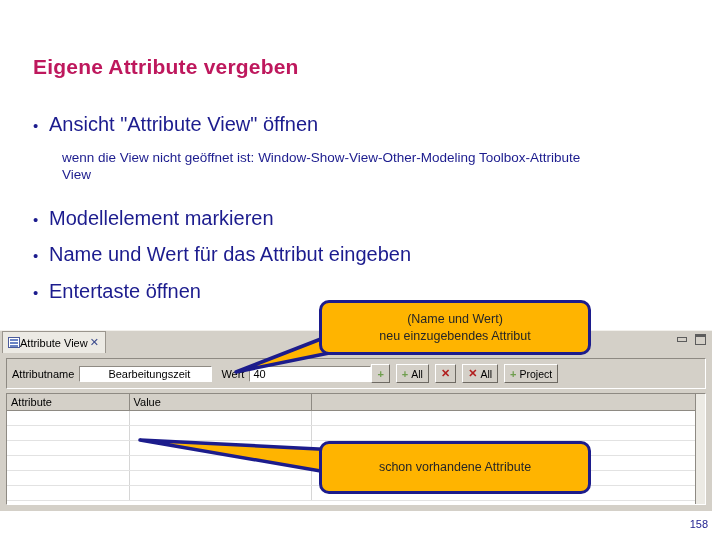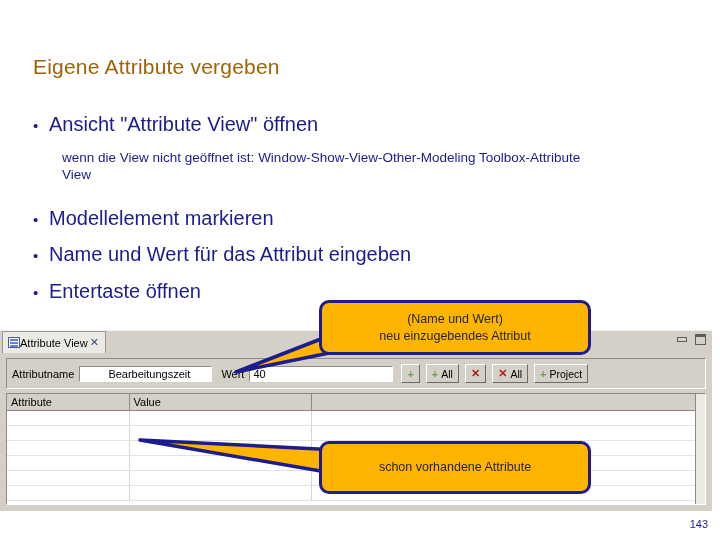--- a/index.html
+++ b/index.html
@@ -15,22 +15,22 @@
     font-family: "Liberation Sans", sans-serif;
     color: #1a1a8c;
   }
 
   
   .slide-title {
     position: absolute;
     left: 33px;
     top: 55px;
     font-size: 21px;
-    font-weight: normal;
-    color: #a16207;
+    font-weight: bold;
+    color: #be185d;
     letter-spacing: 0.2px;
     white-space: nowrap;
   }
 
   .bullet {
     position: absolute;
     display: flex;
     align-items: baseline;
     color: #1c1c8e;
     white-space: nowrap;
@@ -187,21 +187,21 @@
     border-bottom-color: #ffffff;
     font-size: 11px;
     color: #000000;
     padding: 0 3px;
     display: flex;
     align-items: center;
     box-sizing: border-box;
     font-family: "Liberation Sans", sans-serif;
   }
   .ftext.name { width: 133px; margin-right: 9px; padding-left: 28px; }
-  .ftext.value { width: 144px; margin-right: 8px; }
+  .ftext.value { width: 122px; }
 
   .btn {
     height: 19px;
     min-width: 17px;
     background: #d4d0c8;
     border: 1px solid #ffffff;
     border-right-color: #6e6a63;
     border-bottom-color: #6e6a63;
     font-size: 10.5px;
     color: #000000;
@@ -331,21 +331,21 @@
 <div class="bullet b3">
   <span class="dot">•</span>
   <span class="btxt">Name und Wert für das Attribut eingeben</span>
 </div>
 
 <div class="bullet b4">
   <span class="dot">•</span>
   <span class="btxt">Entertaste öffnen</span>
 </div>
 
-<div class="page-number">143</div>
+<div class="page-number">158</div>
 
 <div class="view-panel">
 
   <div class="tabbar">
     <div class="tab">
       <span class="tab-icon"></span>
       <span class="tab-label">Attribute View</span>
       <span class="tab-close">✕</span>
     </div>
     <div class="view-ctrls">

